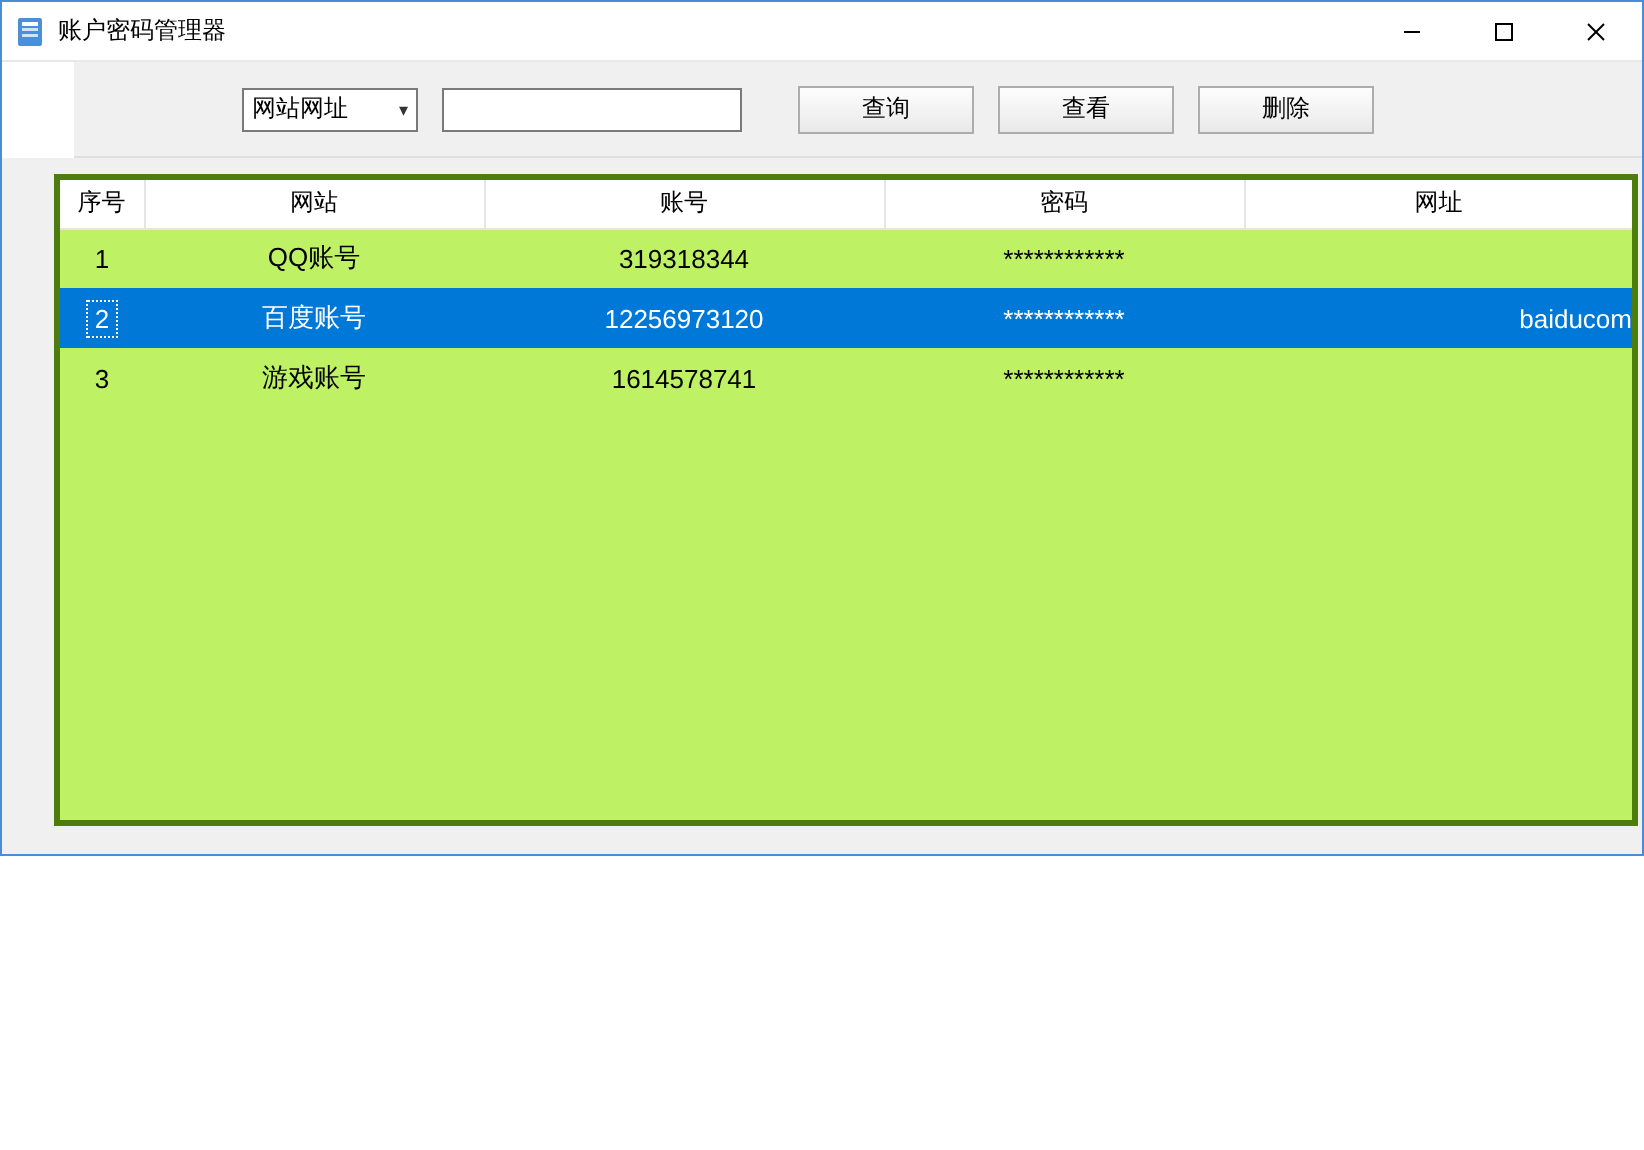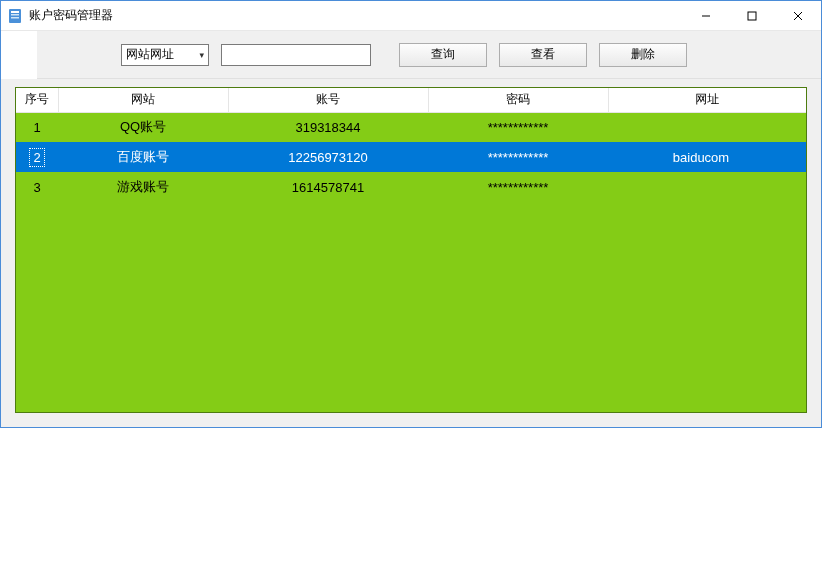--- a/index.html
+++ b/index.html
@@ -11,33 +11,33 @@
     .win-controls { position: absolute; right: 0; top: 0; height: 30px; display: flex; }
     .win-btn { width: 46px; height: 30px; display: flex; align-items: center; justify-content: center; font-size: 10px; color: #000; background: transparent; border: none; cursor: pointer; }
     .toolbar { height: 48px; background: #f0f0f0; display: flex; align-items: center; padding: 0 16px; gap: 12px; border-bottom: 1px solid #e0e0e0; margin-left: 36px; }
     .spacer-left { width: 56px; }
     .combo { position: relative; width: 88px; height: 22px; border: 1px solid #7a7a7a; background: #fff; display: flex; align-items: center; padding: 0 18px 0 4px; font-size: 12px; cursor: pointer; }
     .combo-arrow { position: absolute; right: 4px; top: 50%; transform: translateY(-50%); font-size: 9px; color: #333; }
     .textinput { width: 150px; height: 22px; border: 1px solid #7a7a7a; background: #fff; padding: 0 4px; font-size: 12px; }
     .toolbar-gap { flex: 0 0 4px; }
     .btn { width: 88px; height: 24px; border: 1px solid #adadad; background: linear-gradient(#fdfdfd,#e9e9e9); font-size: 12px; cursor: pointer; }
     .content { flex: 1; padding: 8px 14px 14px 14px; background:#f0f0f0; }
-    .table-wrap { width: 100%; height: 100%; border: 1px solid #4d7c0f; background: #84cc16; overflow: hidden; }
+    .table-wrap { width: 100%; height: 100%; border: 3px solid #4d7c0f; background: #bef264; overflow: hidden; margin-left: 12px; }
     table { width: 100%; border-collapse: collapse; table-layout: fixed; }
     th { font-weight: normal; font-size: 12px; color: #000; text-align: center; height: 24px; border-right: 1px solid #e5e5e5; border-bottom: 1px solid #e5e5e5; background: #fff; }
     th:last-child { border-right: none; }
     td { font-size: 13px; text-align: center; height: 30px; color: #000; }
     tr.selected td { background: #0078d7; color: #fff; }
     tr.selected td.idx span { outline: 1px dotted #fff; outline-offset: 1px; padding: 0 2px; }
     .col-idx { width: 42px; }
     .col-site { width: 170px; }
     .col-acct { width: 200px; }
     .col-pwd { width: 180px; }
     .col-url { width: auto; }
-    td.url { padding-right: 12px; }
+    td.url { text-align: right; }
   </style>
 </head>
 <body>
 
 <div class="window">
   <div class="titlebar">
     <span class="titlebar-icon">
       <svg viewBox="0 0 16 16">
           <rect x="2" y="1" width="12" height="14" rx="1" fill="#4a90d9"></rect>
           <rect x="4" y="3" width="8" height="2" fill="#fff"></rect>

